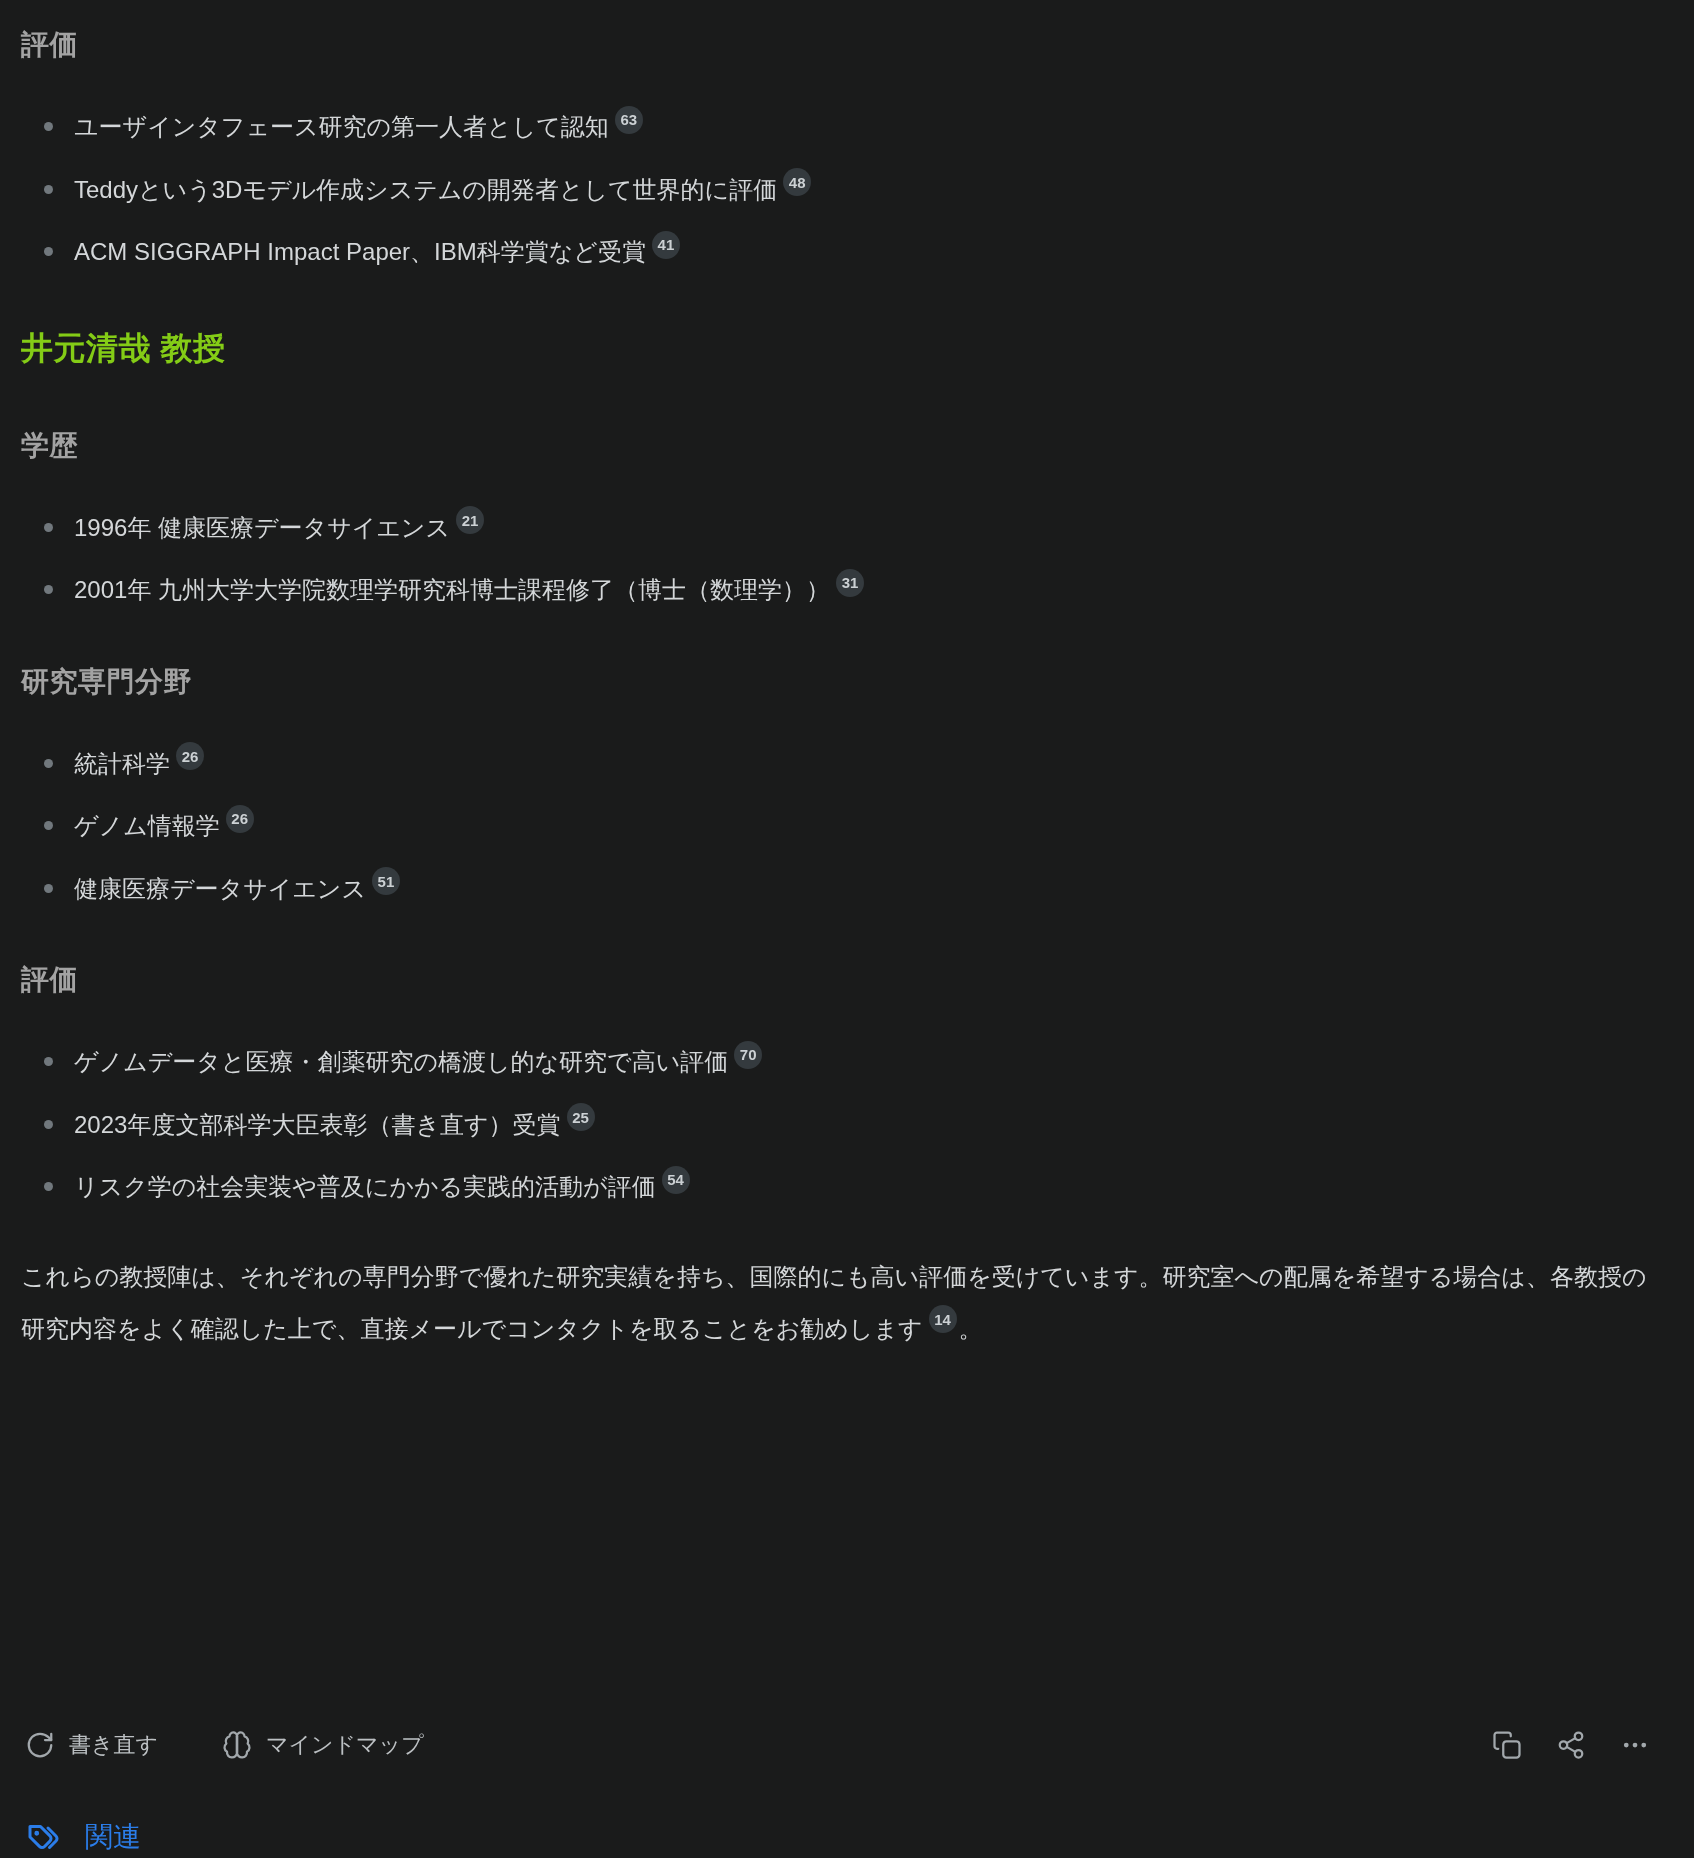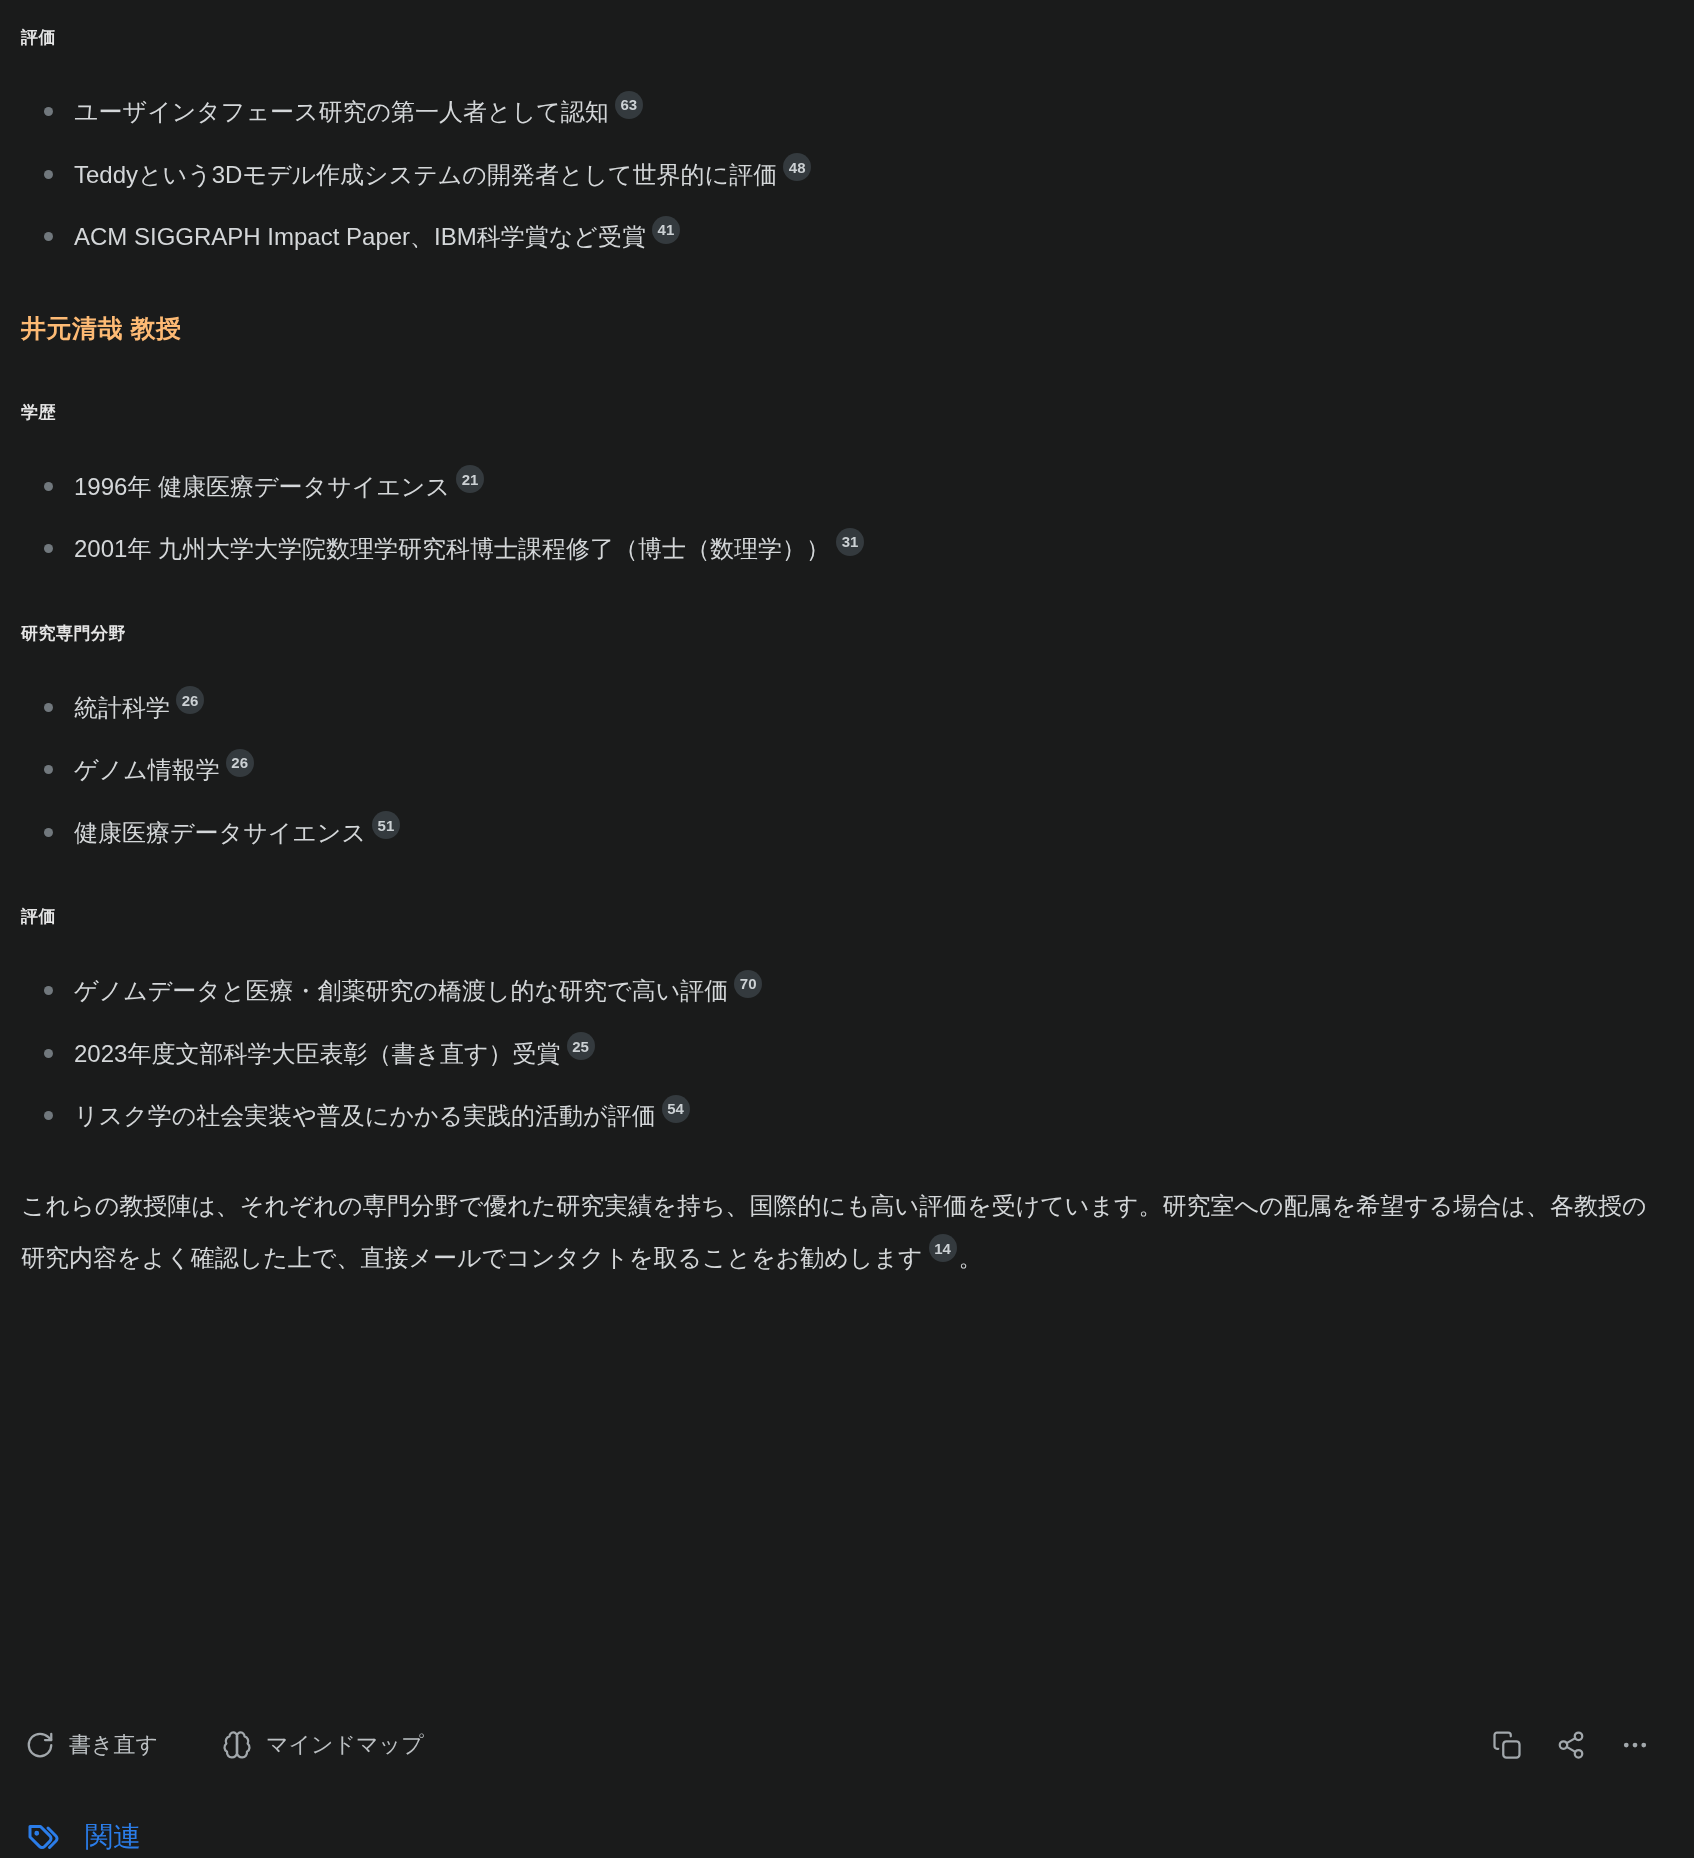--- a/index.html
+++ b/index.html
@@ -8,27 +8,27 @@
     width: 1694px; height: 1858px;
     background: #1a1b1b;
     color: #d4d7d9;
     font-family: "Liberation Sans", "DejaVu Sans", sans-serif;
     position: relative;
     overflow: hidden;
   }
   .content { padding: 26px 42px 0 21px; }
 
   .section-heading {
-    font-size: 17px; font-weight: 700; color: #e5e5e5;
+    font-size: 28px; font-weight: 700; color: #a3a3a3;
     margin: 56px 0 0 0; letter-spacing: 0.5px;
   }
   .section-heading.first { margin-top: 0; }
 
   .professor-heading {
-    font-size: 25px; font-weight: 700; color: #fdba74;
+    font-size: 32px; font-weight: 700; color: #84cc16;
     margin: 58px 0 0 0; letter-spacing: 0.5px;
   }
 
   ul.bullet-list { list-style: none; margin: 46px 0 0 0; padding: 0 0 0 23px; }
   li.bullet-item {
     position: relative;
     padding-left: 30px;
     margin-bottom: 29px;
     font-size: 24px; line-height: 33px; color: #d4d7d9;
   }

